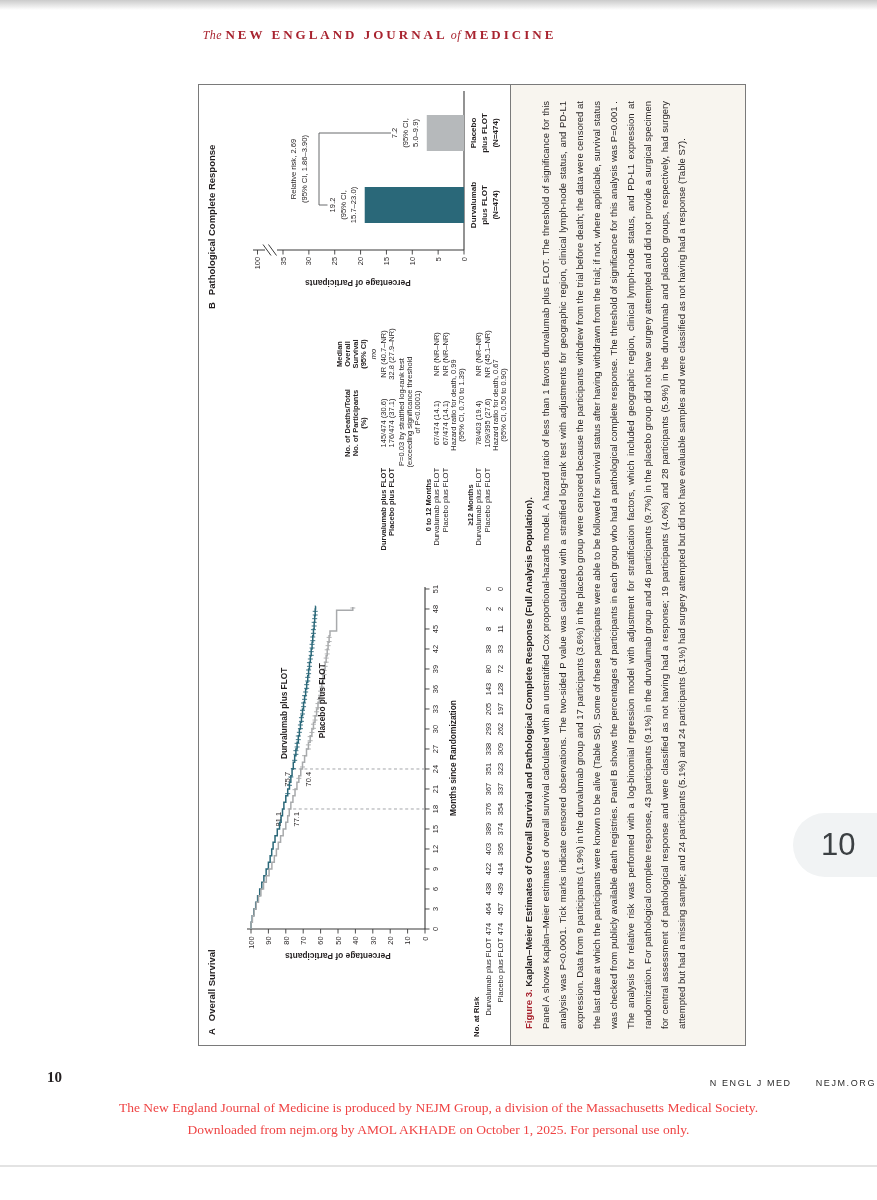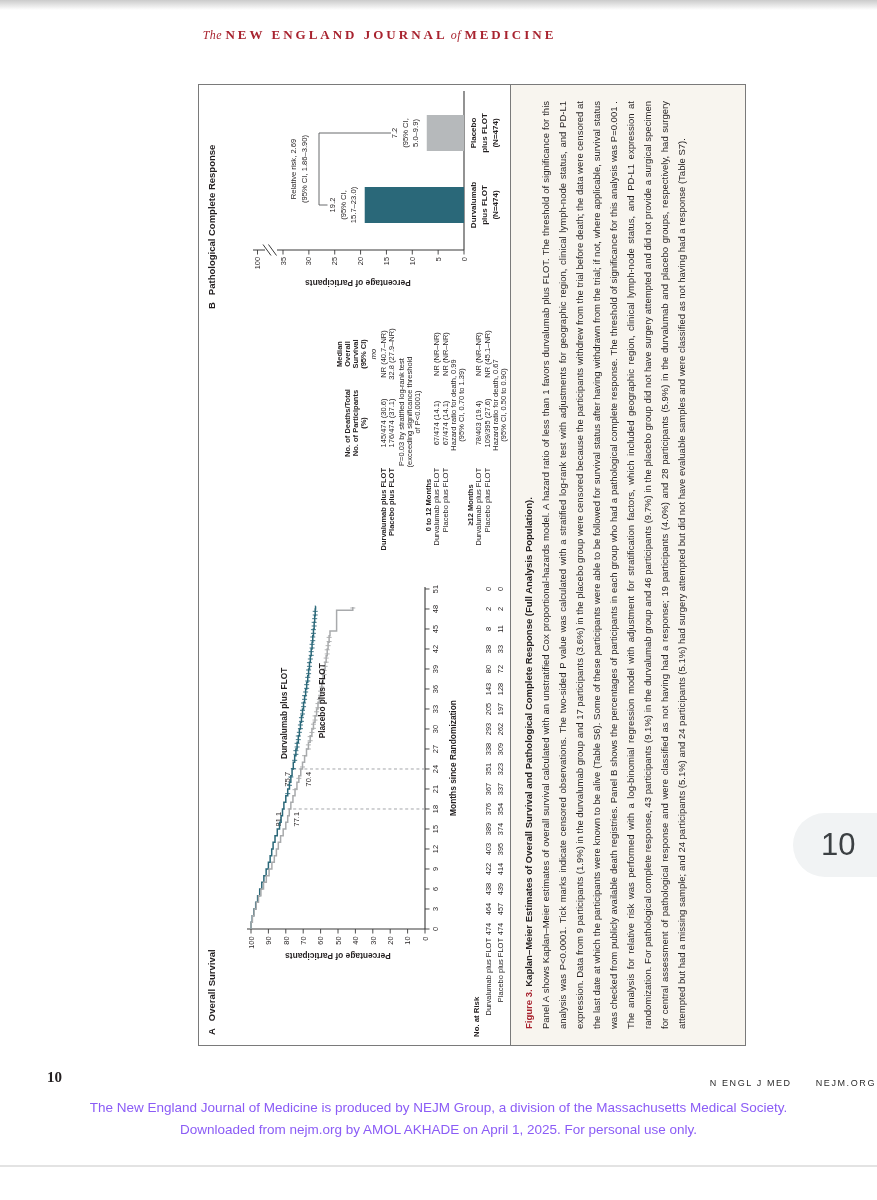--- a/index.html
+++ b/index.html
@@ -31,21 +31,21 @@
   .cap-title .figlab{color:#a8232f}
   .cap-body{margin:0;font-size:9.5px;line-height:17px;text-align:justify}
 
   
   .pageno{position:absolute;left:47px;top:1069px;font-family:"Liberation Serif",serif;
        font-size:15px;font-weight:bold}
   .runfoot{position:absolute;top:1078px;left:0;width:876px;text-align:right;
        font-size:9px;letter-spacing:1.6px;color:#2a2a2a;white-space:nowrap}
   .runfoot .gap{display:inline-block;width:24px}
   .footer{position:absolute;top:1097px;left:0;width:877px;text-align:center;
-       font-family:Liberation Sans, sans-serif;font-size:13.5px;color:#8b5cf6}
+       font-family:Liberation Serif, serif;font-size:13.5px;color:#ef4444}
   .footer div{line-height:21.5px}
   .bottom-line{position:absolute;top:1165px;left:0;width:877px;height:2px;background:#e3e3e3}
   .badge{position:absolute;left:793px;top:813px;width:122px;height:64px;border-radius:32px;
        background:#f1f3f4;color:#3c4043;font-size:31px;line-height:64px;
        padding-left:28px;box-sizing:border-box}
 </style>
 </head>
 <body>
 
 <div class="top-shade"></div>
@@ -342,16 +342,16 @@
     <p class="cap-body">Panel A shows Kaplan–Meier estimates of overall survival calculated with an unstratified Cox proportional-hazards model. A hazard ratio of less than 1 favors durvalumab plus FLOT. The threshold of significance for this analysis was P&lt;0.0001. Tick marks indicate censored observations. The two-sided P value was calculated with a stratified log-rank test with adjustments for geographic region, clinical lymph-node status, and PD-L1 expression. Data from 9 participants (1.9%) in the durvalumab group and 17 participants (3.6%) in the placebo group were censored because the participants withdrew from the trial before death; the data were censored at the last date at which the participants were known to be alive (Table S6). Some of these participants were able to be followed for survival status after having withdrawn from the trial; if not, where applicable, survival status was checked from publicly available death registries. Panel B shows the percentages of participants in each group who had a pathological complete response. The threshold of significance for this analysis was P=0.001 . The analysis for relative risk was performed with a log-binomial regression model with adjustment for stratification factors, which included geographic region, clinical lymph-node status, and PD-L1 expression at randomization. For pathological complete response, 43 participants (9.1%) in the durvalumab group and 46 participants (9.7%) in the placebo group did not have surgery attempted and did not provide a surgical specimen for central assessment of pathological response and were classified as not having had a response; 19 participants (4.0%) and 28 participants (5.9%) in the durvalumab and placebo groups, respectively, had surgery attempted but had a missing sample; and 24 participants (5.1%) and 24 participants (5.1%) had surgery attempted but did not have evaluable samples and were classified as not having had a response (Table S7).</p>
   </div>
 </div>
 
 <div class="pageno">10</div>
 <div class="runfoot">
   <span>N ENGL J MED</span><span class="gap"></span><span>NEJM.ORG</span>
 </div>
 <div class="footer">
   <div>The New England Journal of Medicine is produced by NEJM Group, a division of the Massachusetts Medical Society.</div>
-  <div>Downloaded from nejm.org by AMOL AKHADE on April 1, 2025. For personal use only.</div>
+  <div>Downloaded from nejm.org by AMOL AKHADE on October 1, 2025. For personal use only.</div>
 </div>
 <div class="bottom-line"></div>
 <div class="badge">10</div>
 
 </body></html>

